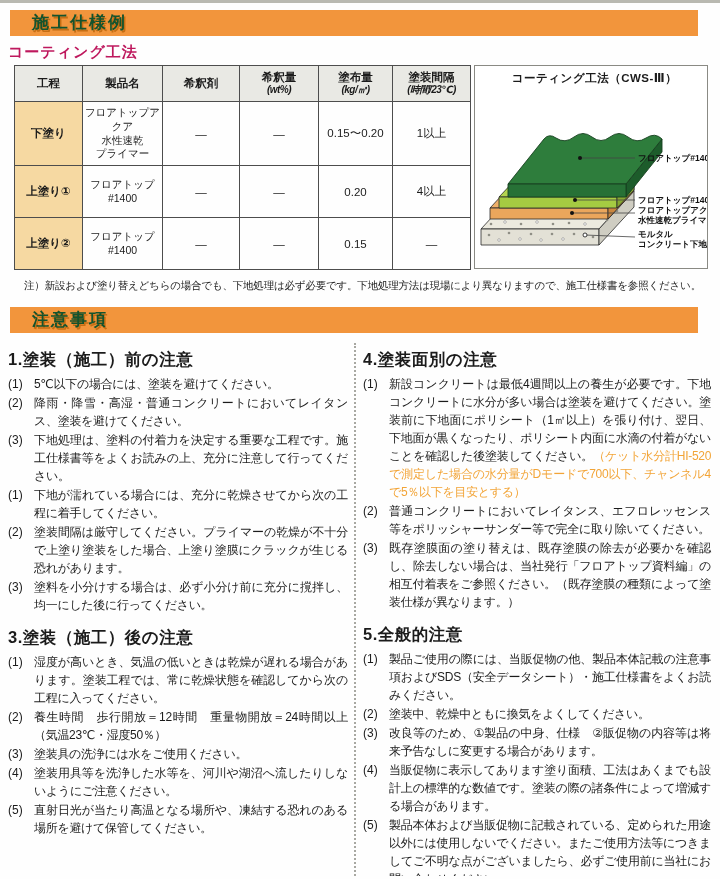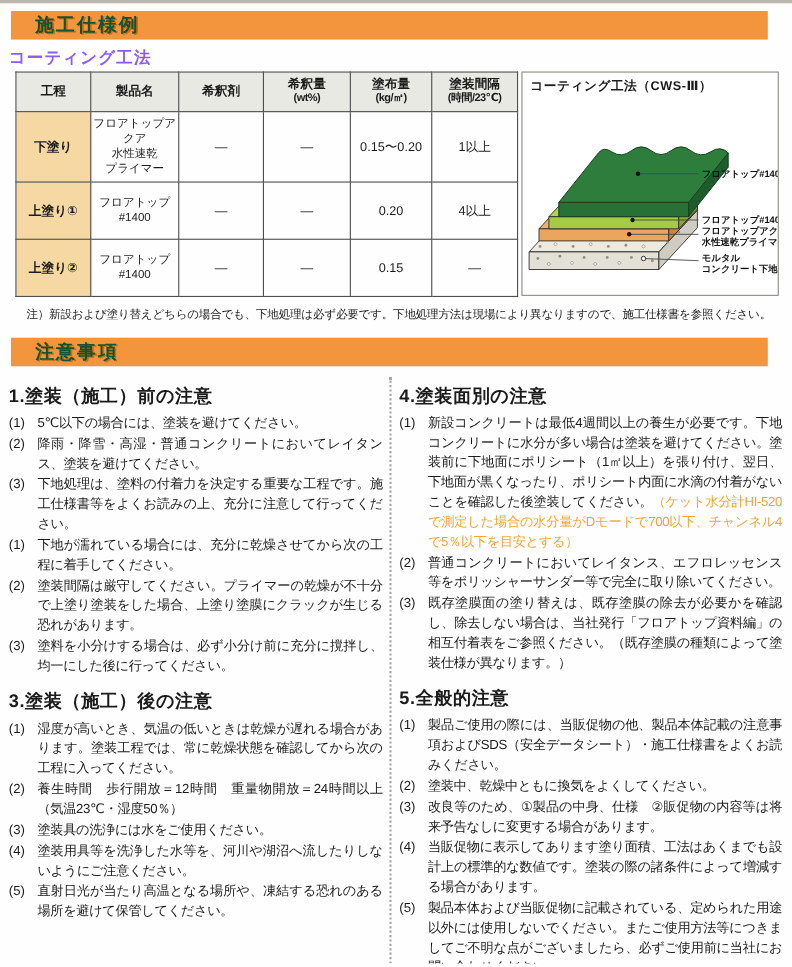--- a/index.html
+++ b/index.html
@@ -8,38 +8,38 @@
   .page { position:relative; width:720px; height:879px; background:#fefefe; overflow:hidden; }
   .top-strip { height:3px; background:#b9b9b1; }
 
   
   .bar { width:688px; margin:7px 0 0 10px; background:#f2953c; color:#14532d;
          font-weight:bold; font-size:17px; line-height:26px; height:26px;
          padding-left:22px; letter-spacing:2px;
          text-shadow:1.5px 1.5px 0 rgba(186,100,10,.8); }
   .bar.second { margin-top:14px; }
 
-  .subheader { color:#8b5cf6; font-size:15px; font-weight:bold; letter-spacing:1px;
+  .subheader { color:#be185d; font-size:15px; font-weight:bold; letter-spacing:1px;
                margin:7px 0 3px 8px; }
 
   
   .spec-area { display:flex; align-items:flex-start; margin-left:14px; }
   table.spec { border-collapse:collapse; table-layout:fixed; }
   table.spec th, table.spec td { border:1px solid #4d4d4d; text-align:center;
        vertical-align:middle; white-space:pre-line; padding:1px; }
   table.spec th { background:#e9e9e4; height:36px; font-size:11.5px; font-weight:bold; line-height:1.25; }
-  table.spec th .h-sub { display:block; font-size:10px; letter-spacing:-0.5px; }
+  table.spec th .h-sub { display:block; font-size:10px; letter-spacing:-0.5px;font-style:italic; }
   td.process { background:#f6d9a2; font-weight:bold; font-size:11.5px;margin-left:44px; }
   td.product { font-size:10.5px; line-height:1.3; }
   td.val { font-size:11.5px; }
   tr.r1 { height:64px; } tr.r2, tr.r3 { height:52px; }
   .c1{width:68px}.c2{width:80px}.c3{width:77px}.c4{width:79px}.c5{width:74px}.c6{width:78px}
 
   .diagram-box { width:234px; height:204px; border:1px solid #8a8a84; margin-left:3px; background:#fff; }
-  .diagram-title { font-size:11.5px; font-weight:bold; padding:5px 0 0 7px; letter-spacing:0.5px; }
+  .diagram-title { font-size:11.5px; font-weight:bold; padding:5px 0 0 7px; letter-spacing:0.5px;text-align:center; }
   .diagram-box svg { display:block; margin-top:1px; }
   .lyr-label { font-size:8.5px; font-weight:bold; fill:#111; }
 
   .note { font-size:10.5px; margin:9px 0 0 5px; color:#222; letter-spacing:-0.2px;text-align:center; }
 
   
   .columns { display:flex; margin:6px 8px 0 8px; height:537px; overflow:hidden; }
   .col { width:340px; }
   .col.right { width:348px; }
   .divider { border-left:2px dotted #a8a8a2; margin:4px 7px 0 6px; }

